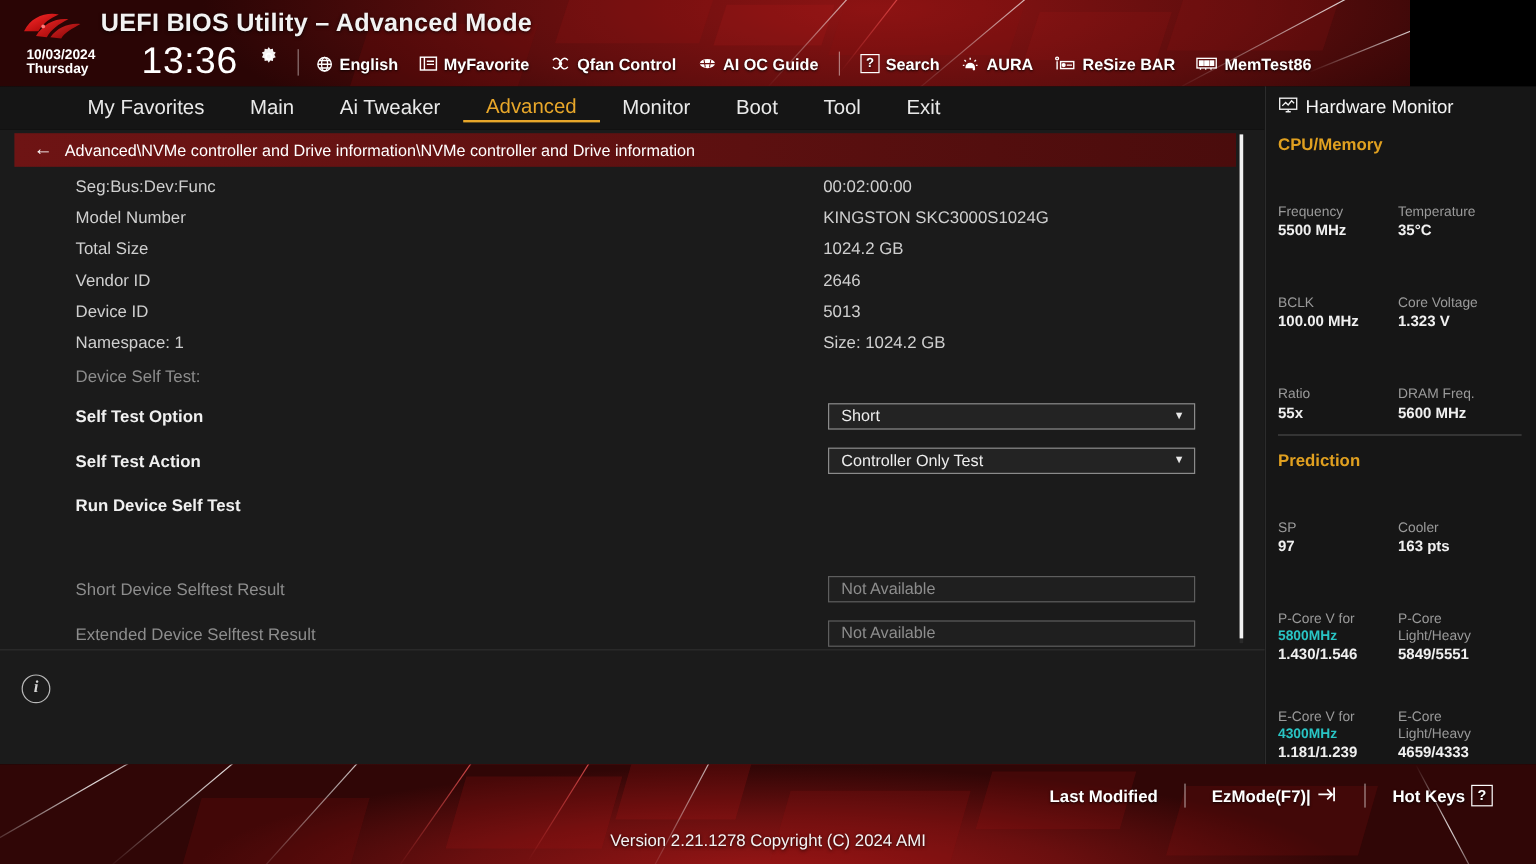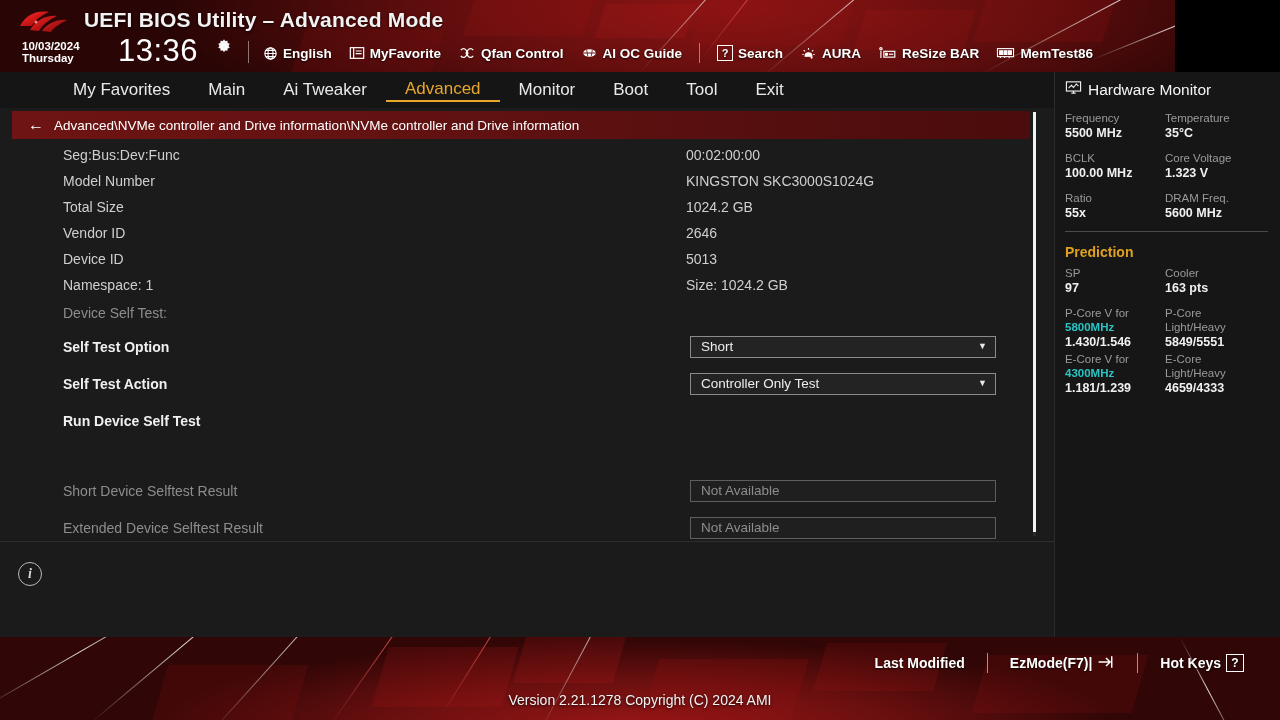--- a/index.html
+++ b/index.html
@@ -155,21 +155,21 @@
     display:flex; align-items:center; gap:6px;
     padding:8px 0 6px 10px;
   }
   .hm-head .t { font-size:15.5px; color:#f5f5f5; font-weight:400; }
   .hm-sec {
     font-size:14px; color:#e0a020; font-weight:600;
     padding:6px 0 0 10px;
   }
   .hm-grid { padding:6px 0 0 10px; }
   .hm-pair { display:flex; margin-bottom:10px; }
-  .hm-cell { width:100px; }
+  .hm-cell { width:100px;margin-top:36px; }
   .hm-k { font-size:11.5px; color:#9a9a9a; line-height:14px; }
   .hm-k.cy { color:#29c4c4; font-weight:700; }
   .hm-v { font-size:12.5px; color:#f0f0f0; font-weight:700; line-height:16px; }
   .hm-div { height:1px; background:#4a4a4a; margin:6px 12px 6px 10px; }
   .hm-tight .hm-pair { margin-bottom:2px; }
 
   
   .footer {
     position:absolute; left:0; top:637px; width:1280px; height:83px;
     background:
@@ -445,20 +445,21 @@
       <span>
         <svg width="17" height="15" viewBox="0 0 24 20" fill="none" stroke="#f0f0f0" stroke-width="1.6">
           <rect x="2" y="2" width="20" height="13"></rect>
           <path d="M5 11l4-4 3 3 4-5 3 3" stroke="#f0f0f0" stroke-width="1.5"></path>
           <path d="M9 18h6M12 15v3"></path>
         </svg>
       </span>
       <span class="t">Hardware Monitor</span>
     </div>
 
+    <div class="hm-sec">CPU/Memory</div>
     <div class="hm-grid">
       <div class="hm-pair">
         <div class="hm-cell">
           <div class="hm-k">Frequency</div>
           <div class="hm-v">5500 MHz</div>
         </div>
         <div class="hm-cell">
           <div class="hm-k">Temperature</div>
           <div class="hm-v">35°C</div>
         </div>

